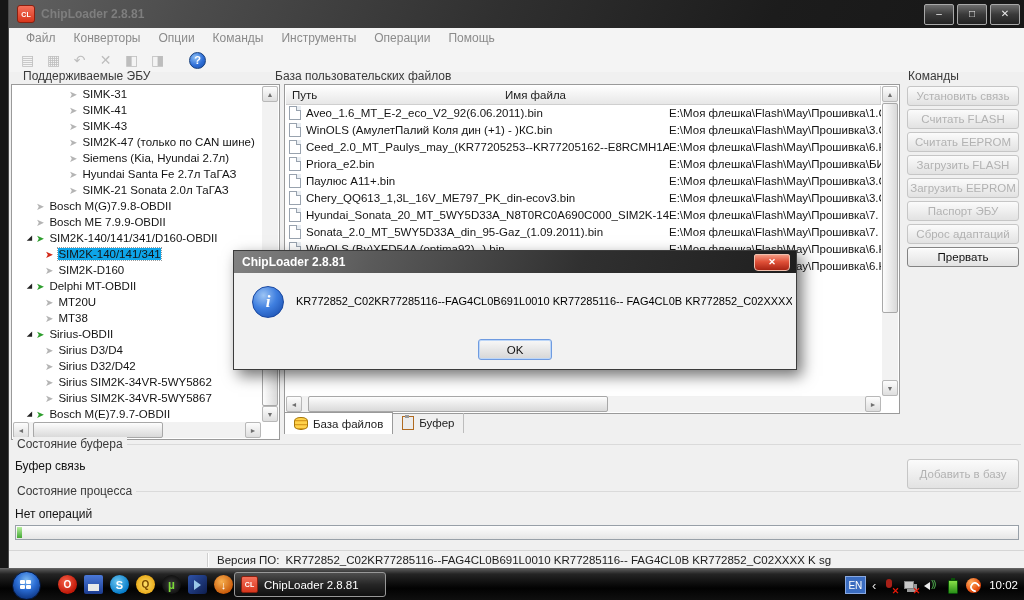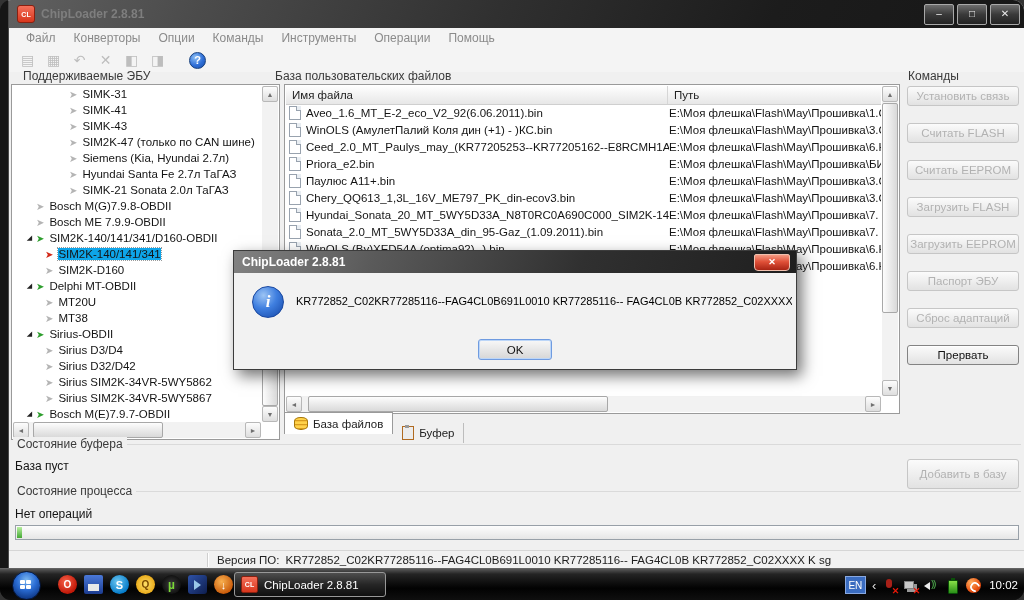--- a/index.html
+++ b/index.html
@@ -1,17 +1,17 @@
 <!DOCTYPE html>
 <html><head>
 <meta charset="utf-8">
 <style>
   html,body{margin:0;padding:0;background:#333;}
   #screen{position:relative;width:1024px;height:600px;overflow:hidden;background:#161616;
-          font-family:"Liberation Sans",sans-serif;color:#111;border-radius:11px;}
+          font-family:"Liberation Sans",sans-serif;color:#111;}
   
   #app-window{position:absolute;left:8px;top:0;width:1016px;height:568px;background:#f0f0f0;border-left:1px solid #4a4a4a;}
   #title-bar{position:absolute;left:0;top:0;right:0;height:28px;display:flex;align-items:center;
     background:linear-gradient(115deg,#606060 0%,#4c4c4c 18%,#303030 48%,#1c1c1c 75%,#171717 100%);}
   #app-icon{width:16px;height:16px;margin:0 6px 0 8px;border-radius:3px;border:1px solid #8a2010;
     background:linear-gradient(180deg,#f4705a,#d8361c);color:#fff;font-size:7px;font-weight:bold;
     display:flex;align-items:center;justify-content:center;}
   #app-title{color:#7e7e7e;font-size:12px;font-weight:bold;}
   #win-controls{margin-left:auto;display:flex;gap:3px;padding-right:5px;}
   .win-btn{width:28px;height:19px;border:1px solid #a8a8a8;border-radius:2px;color:#eee;font-size:10px;
@@ -56,27 +56,27 @@
   .file-row{height:17px;display:flex;align-items:center;font-size:11.5px;color:#141414;}
   .file-icon{width:10px;height:12px;margin:0 5px 0 3px;background:#fff;border:1px solid #98a2ae;position:relative;flex:none;}
   .file-icon::after{content:"";position:absolute;right:-1px;top:-1px;width:4px;height:4px;background:#e8edf2;
     border-left:1px solid #98a2ae;border-bottom:1px solid #98a2ae;}
   .f-name{width:363px;overflow:hidden;white-space:nowrap;flex:none;}
   .f-path{flex:1;overflow:hidden;white-space:nowrap;}
   
   #tabs-strip{position:absolute;left:275px;top:412px;width:614px;height:22px;display:flex;align-items:flex-start;}
   .tab{height:20px;display:flex;align-items:center;gap:5px;padding:0 9px;font-size:11.5px;color:#222;}
   .tab.active{background:#fff;border:1px solid #9a9a9a;border-bottom:none;height:21px;}
-  .tab.plain{border-right:1px solid #bdbdbd;margin-top:11px;}
+  .tab.plain{border-right:1px solid #bdbdbd;margin-top:1px;}
   .database-icon{width:12px;height:11px;border:1px solid #a8780a;border-radius:45%/30%;
     background:repeating-linear-gradient(180deg,#ffd24a 0 2px,#d89b1e 2px 3px,#f7c23c 3px 4px);}
   .clipboard-icon{width:10px;height:12px;background:#ececec;border:1px solid #b06a20;position:relative;}
   .clipboard-icon::after{content:"";position:absolute;left:2px;top:-2px;width:4px;height:3px;background:#9a9a9a;}
   
-  #commands-buttons{position:absolute;left:898px;top:86px;width:112px;display:flex;flex-direction:column;gap:17px;}
+  #commands-buttons{position:absolute;left:898px;top:86px;width:112px;display:flex;flex-direction:column;gap:3px;}
   .cmd-btn{height:20px;font-size:11.5px;font-family:inherit;color:#b2b2b2;border:1px solid #c6c6c6;border-radius:3px;
     background:linear-gradient(180deg,#fbfbfb,#ececec 60%,#e2e2e2);padding:0;}
   .cmd-btn.enabled{color:#111;border:1px solid #838383;box-shadow:inset 0 1px 0 #fff;}
   #add-button{position:absolute;left:898px;top:459px;width:112px;height:30px;}
   
   .group-line{position:absolute;left:4px;right:4px;border-top:1px solid #dadada;}
   .group-label{position:absolute;font-size:12px;color:#3a3a3a;background:#f0f0f0;padding:0 4px;}
   .status-text{position:absolute;font-size:12px;color:#141414;}
   #progress-bar{position:absolute;left:6px;top:525px;width:1002px;height:13px;border:1px solid #98a0a8;
     background:linear-gradient(180deg,#fdfdfd,#e6e6e6);}
@@ -289,22 +289,22 @@
       <div class="sb" style="left:1px;bottom:1px;height:16px;width:248px;">
         <div class="sb-btn" style="left:0;">◄</div>
         <div class="sb-thumb h" style="top:0;height:16px;left:20px;width:130px;"></div>
         <div class="sb-btn" style="right:0;">►</div>
       </div>
     </div>
 
     <div class="panel-label" style="left:266px;top:69px;">База пользовательских файлов</div>
     <div id="files-panel">
       <div id="files-header">
+        <div class="th th-path">Путь</div>
         <div class="th th-name">Имя файла</div>
-        <div class="th th-path">Путь</div>
       </div>
       <div id="file-rows">
           <div class="file-row">
             <span class="file-icon"></span>
             <span class="f-name">Aveo_1.6_MT_E-2_eco_V2_92(6.06.2011).bin</span>
             <span class="f-path">E:\Моя флешка\Flash\May\Прошивка\1.С...</span>
           </div>
           <div class="file-row">
             <span class="file-icon"></span>
             <span class="f-name">WinOLS (АмулетПалий Коля дин (+1) - )КС.bin</span>
@@ -381,21 +381,21 @@
         <button class="cmd-btn">Считать EEPROM</button>
         <button class="cmd-btn">Загрузить FLASH</button>
         <button class="cmd-btn">Загрузить EEPROM</button>
         <button class="cmd-btn">Паспорт ЭБУ</button>
         <button class="cmd-btn">Сброс адаптаций</button>
         <button class="cmd-btn enabled">Прервать</button>
       </div>
 
     <div class="group-line" style="top:444px;"></div>
     <div class="group-label" style="left:4px;top:437px;">Состояние буфера</div>
-    <div class="status-text" style="left:6px;top:459px;">База пуст</div>
+    <div class="status-text" style="left:6px;top:459px;">Буфер связь</div>
     <button id="add-button" class="cmd-btn">Добавить в базу</button>
 
     <div class="group-line" style="top:491px;"></div>
     <div class="group-label" style="left:4px;top:484px;">Состояние процесса</div>
     <div class="status-text" style="left:6px;top:507px;">Нет операций</div>
     <div id="progress-bar">
       <div id="progress-fill" style="width: 0.5%;"></div>
     </div>
 
     <div id="status-bar">

